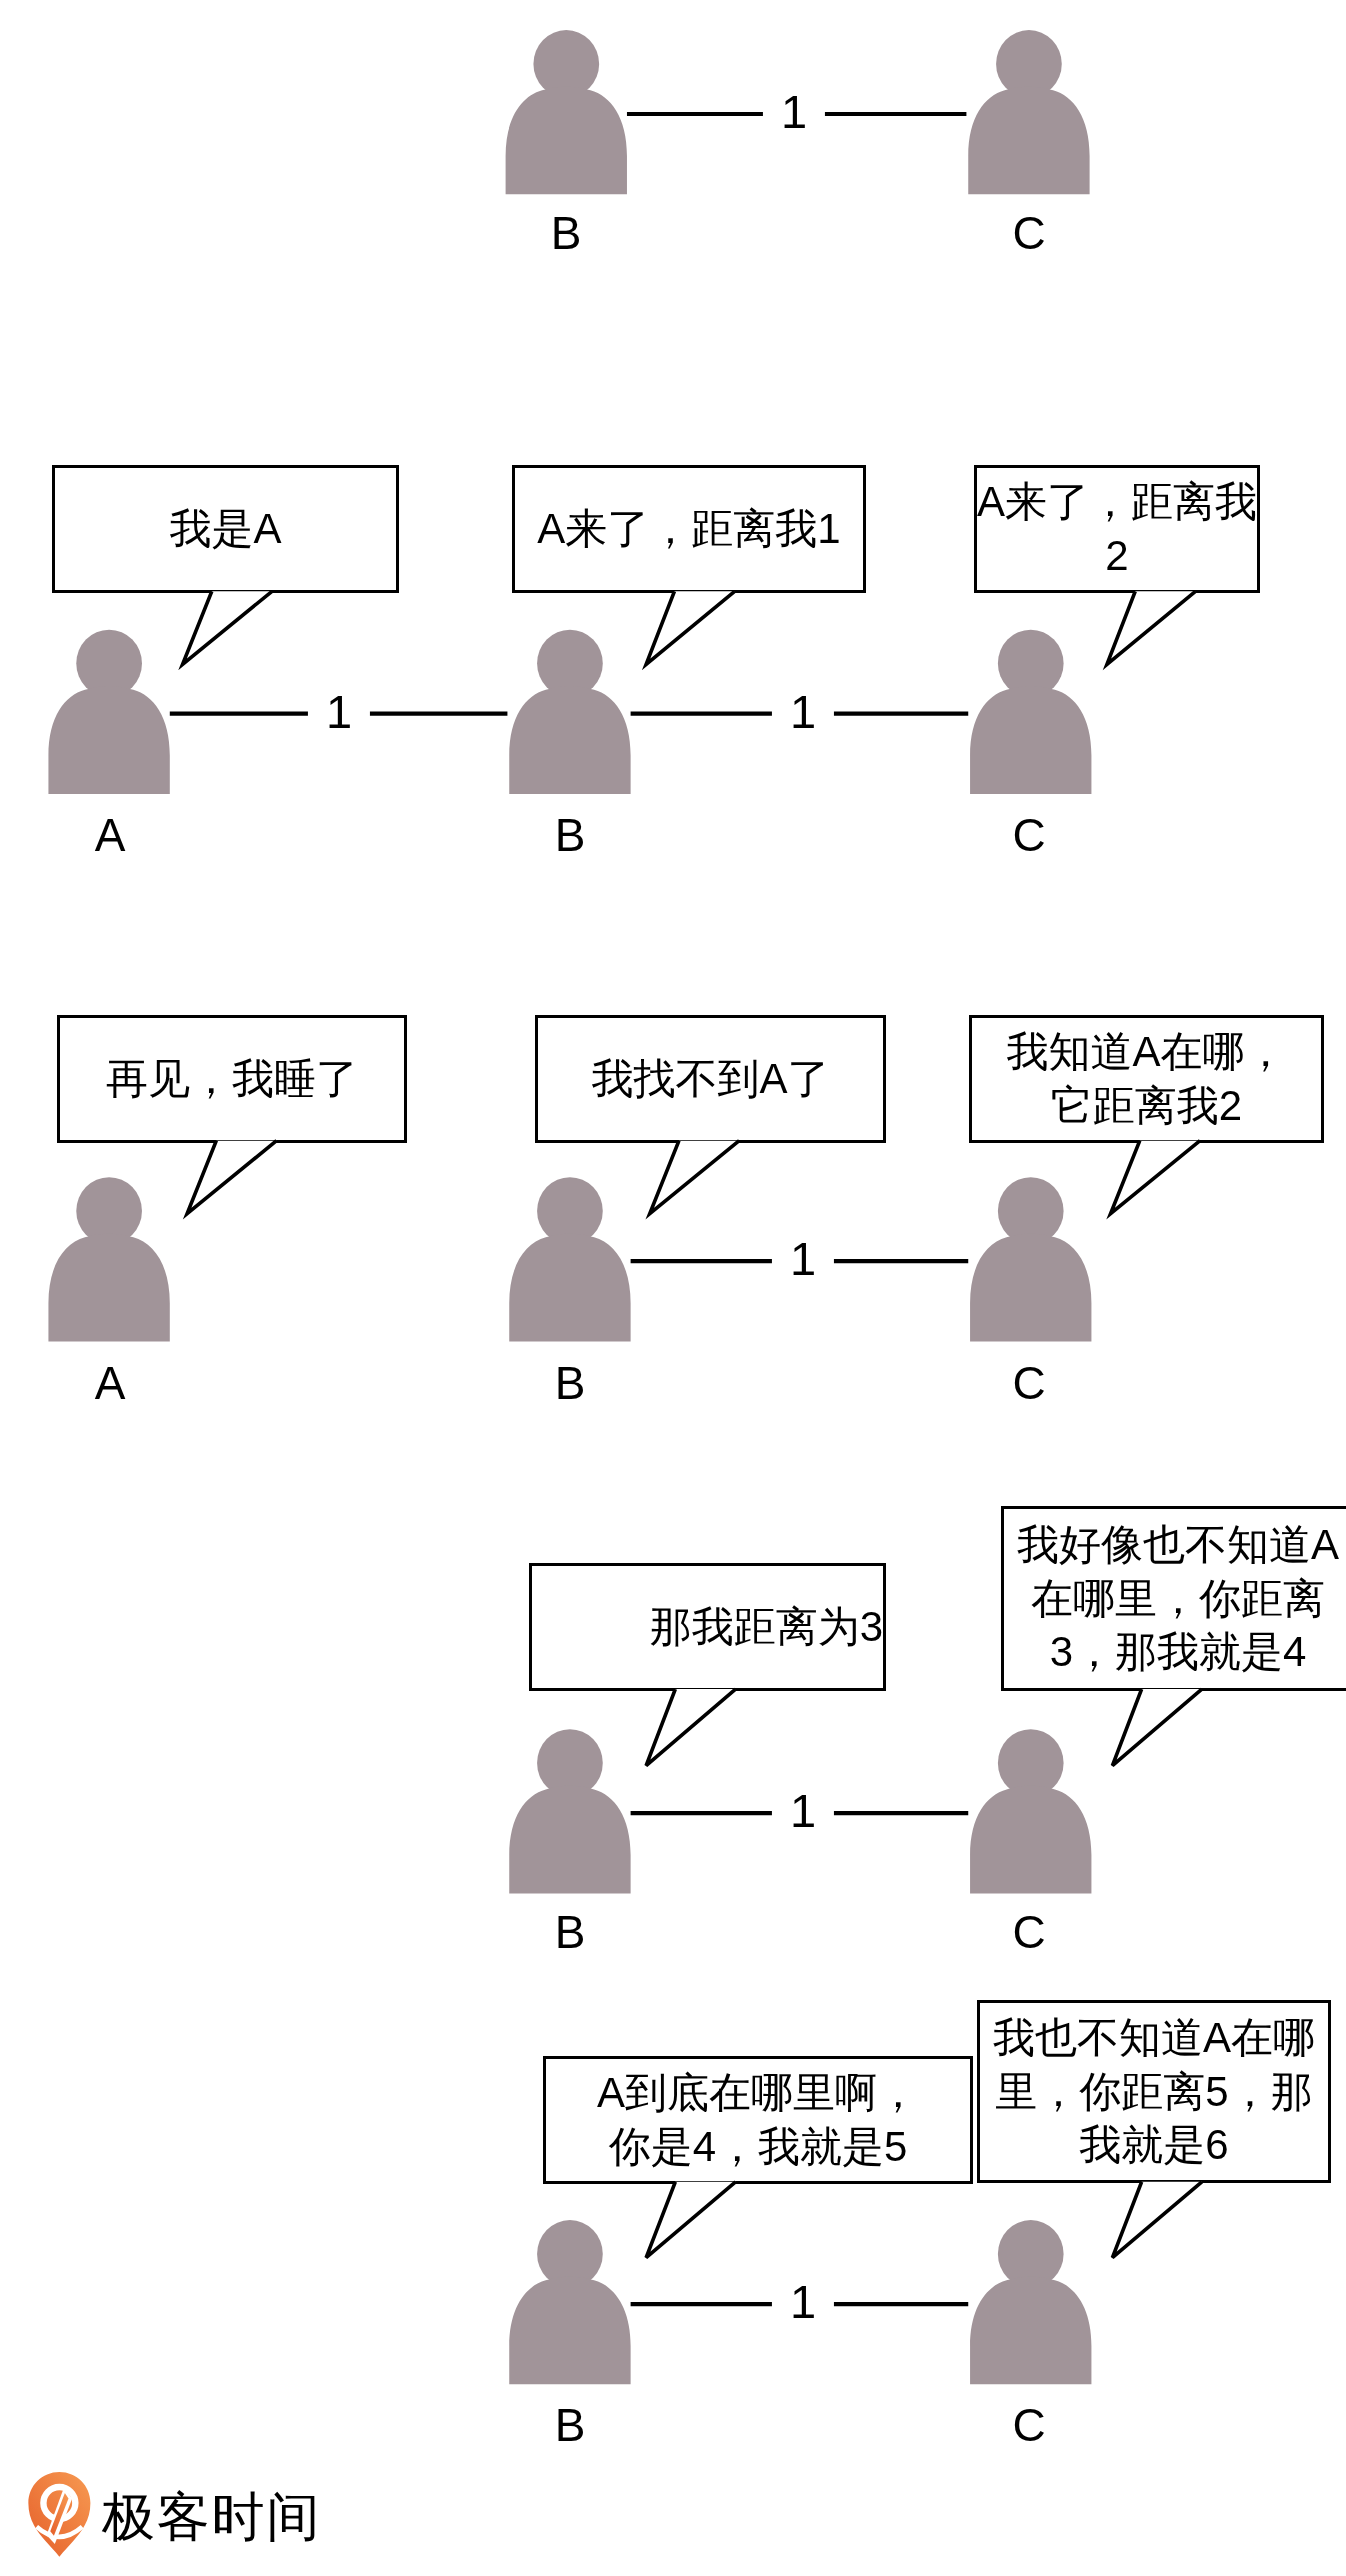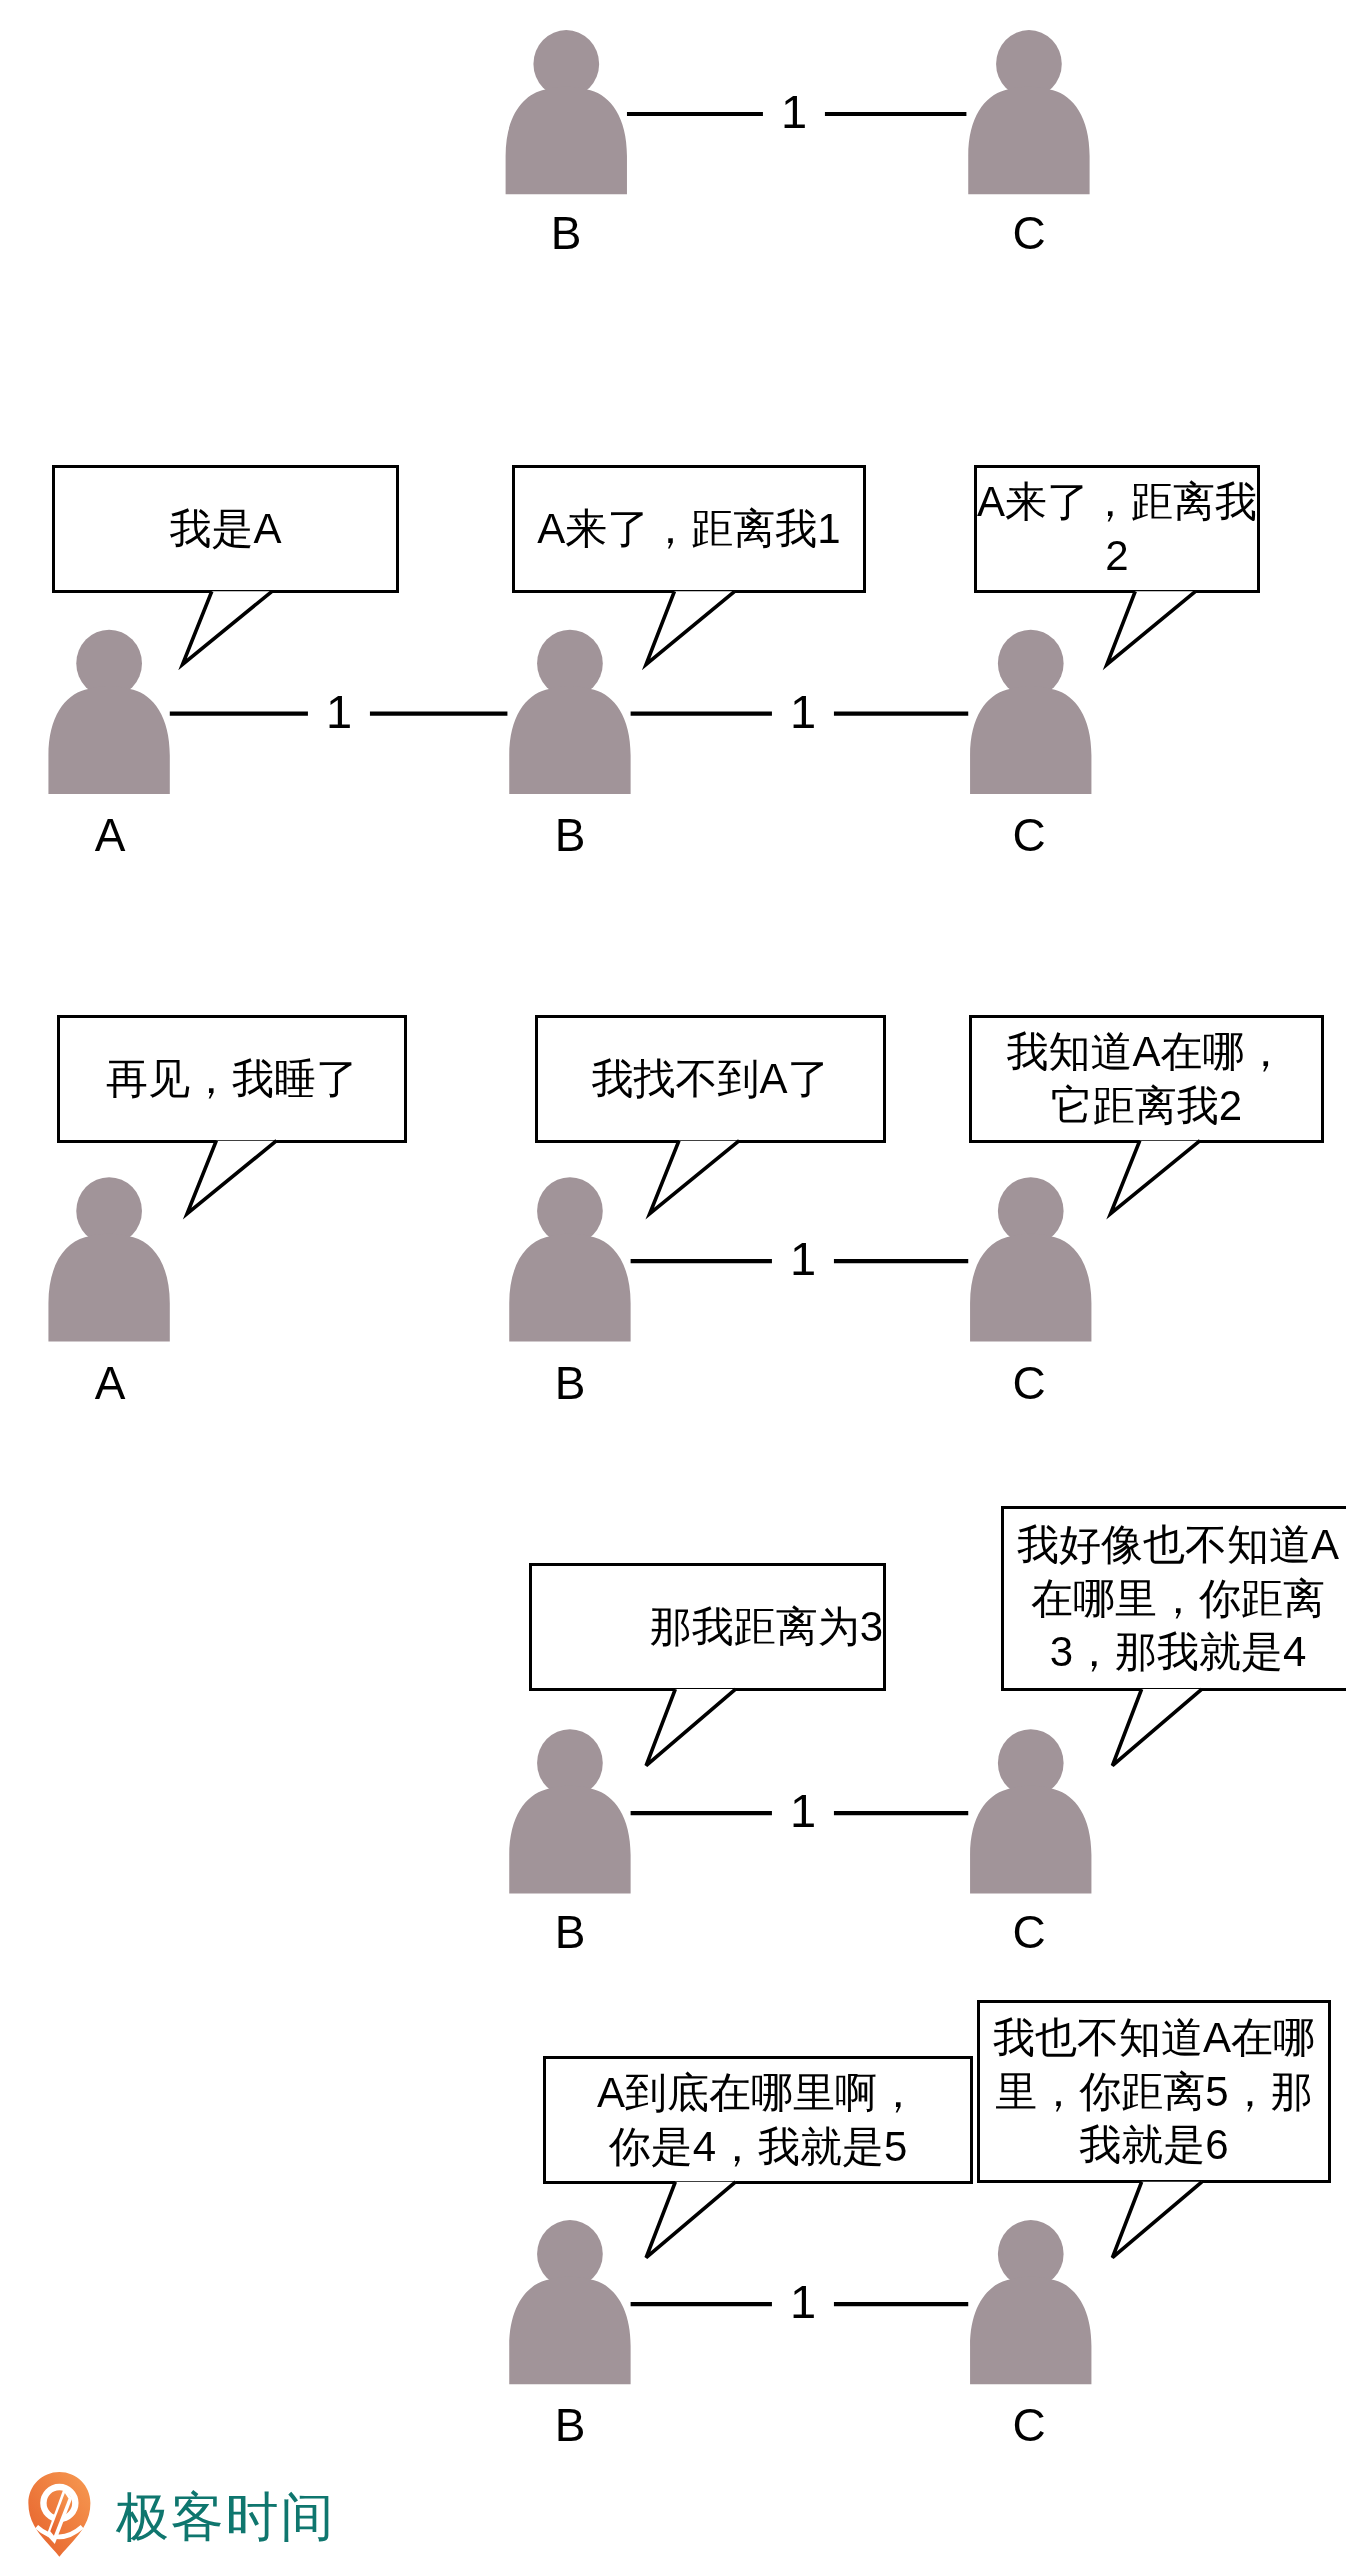--- a/index.html
+++ b/index.html
@@ -16,22 +16,22 @@
     position:absolute;z-index:1;color:#000;font-size:46px;line-height:1;
     transform:translateX(-50%);text-align:center;
   }
   .edge-label{
     position:absolute;z-index:4;background:#fff;color:#000;
     font-size:47px;line-height:1;padding:5.5px 18px;
     transform:translate(-50%,-50%);text-align:center;
   }
   #overlay{position:absolute;left:0;top:0;z-index:3;pointer-events:none;}
   .logo-text{
-    position:absolute;z-index:1;left:116px;top:2488px;
-    font-size:53px;line-height:1.1;color:#0f766e;letter-spacing:1.8px;
+    position:absolute;z-index:1;left:102px;top:2488px;
+    font-size:53px;line-height:1.1;color:#000000;letter-spacing:1.8px;
   }
 </style>
 </head>
 <body>
 
 <div id="canvas">
 
   <div class="bubble" style="left:52px;top:465px;width:347px;height:128px;">
     <span class="bubble-text">我是A</span>
   </div>

